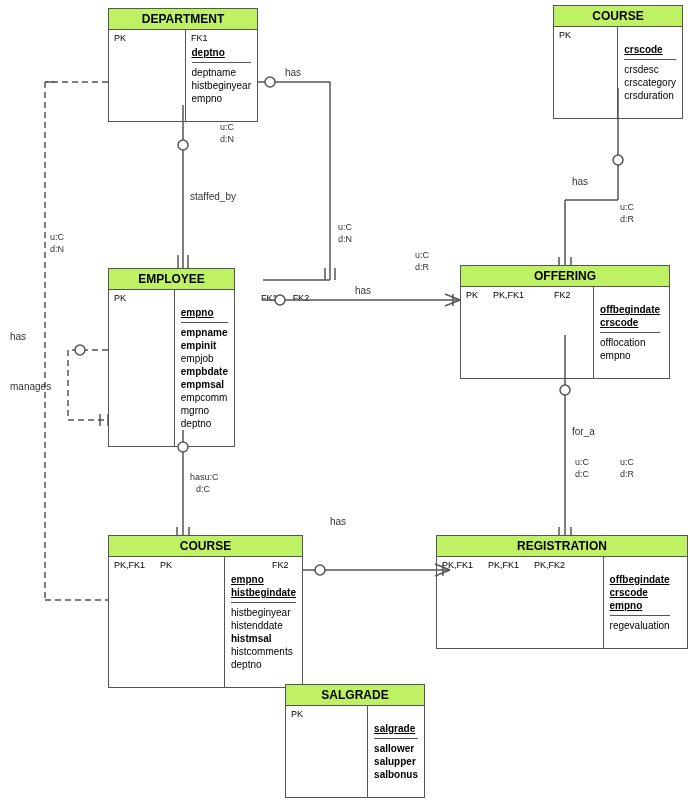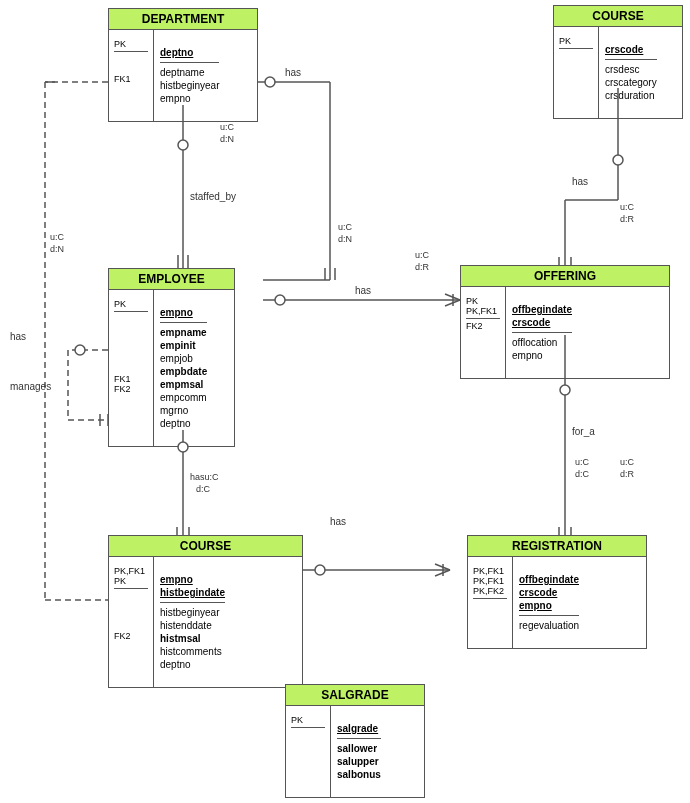--- a/index.html
+++ b/index.html
@@ -30,26 +30,26 @@
       font-weight: bold;
       padding: 3px 6px;
       border-bottom: 1.5px solid #555;
       font-size: 12px;
     }
     .entity-body {
       display: flex;
     }
     .entity-keys {
       border-right: 1.5px solid #555;
-      padding: 9px 5px;
+      padding: 3px 5px;
       min-width: 45px;
       font-size: 10px;
       display: flex;
-      flex-direction: column;
-      gap: 0;
+      flex-direction: row;
+      gap: 15px;
     }
     .entity-attrs {
       padding: 17px 6px;
       display: flex;
       flex-direction: column;
       gap: 2px;
       font-size: 10px;
     }
     .key-label {
       font-size: 9px;
@@ -188,21 +188,21 @@
         <div class="separator section-separator"></div>
         <span>histbeginyear</span>
         <span>histenddate</span>
         <span class="attr-bold">histmsal</span>
         <span>histcomments</span>
         <span>deptno</span>
       </div>
     </div>
   </div>
 
-  <div class="entity" style="left:467px; top:535px; width:180px;">
+  <div class="entity" style="left:436px; top:535px; width:252px;">
     <div class="entity-header">REGISTRATION</div>
     <div class="entity-body">
       <div class="entity-keys">
         <span class="key-label">PK,FK1</span>
         <span class="key-label">PK,FK1</span>
         <span class="key-label">PK,FK2</span>
         <div class="separator section-separator"></div>
         <span class="key-label">&nbsp;</span>
       </div>
       <div class="entity-attrs">

